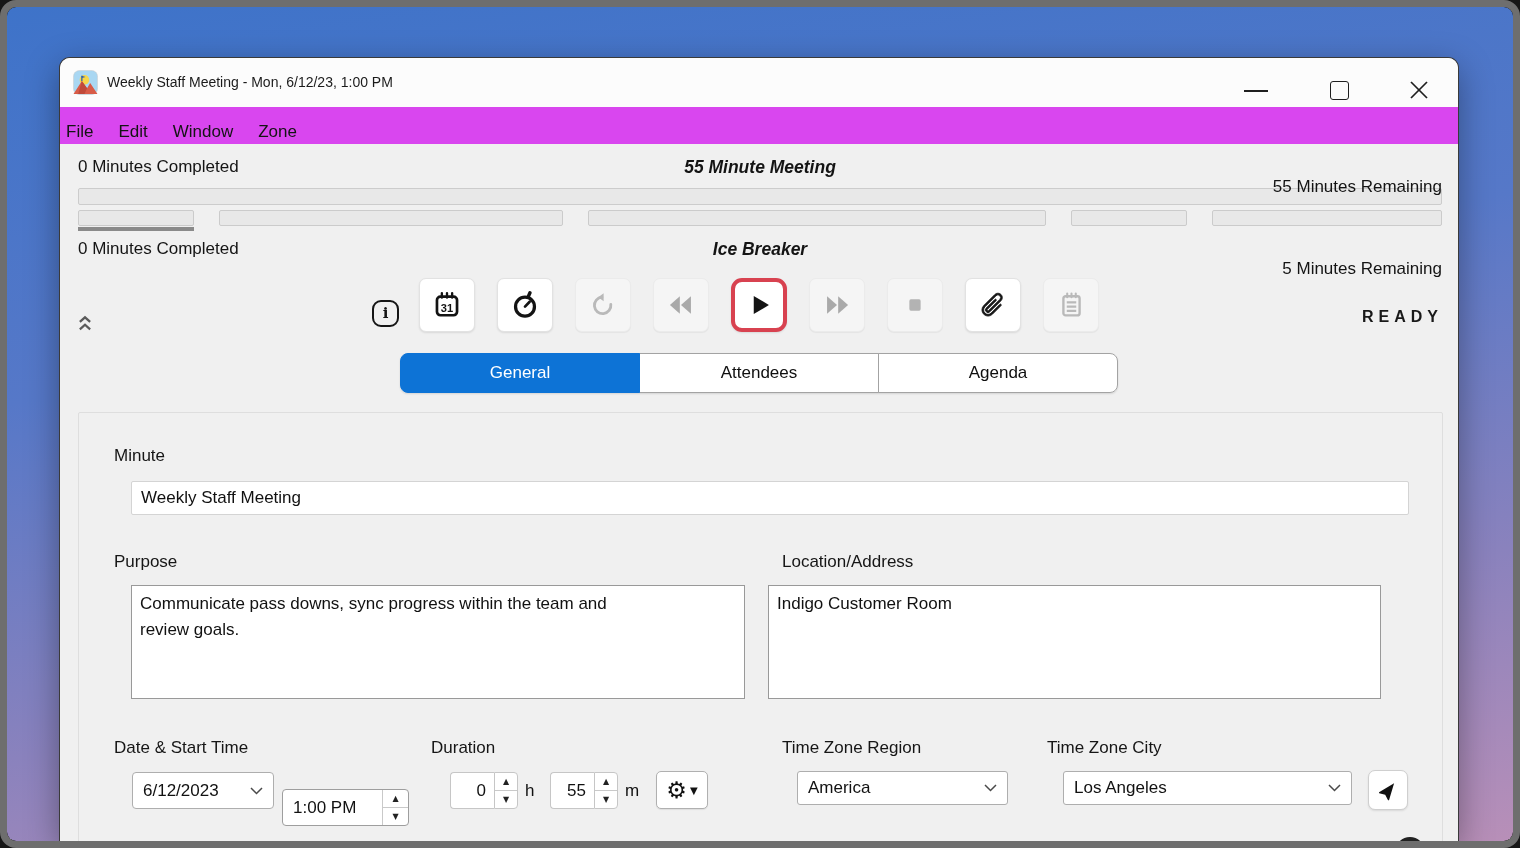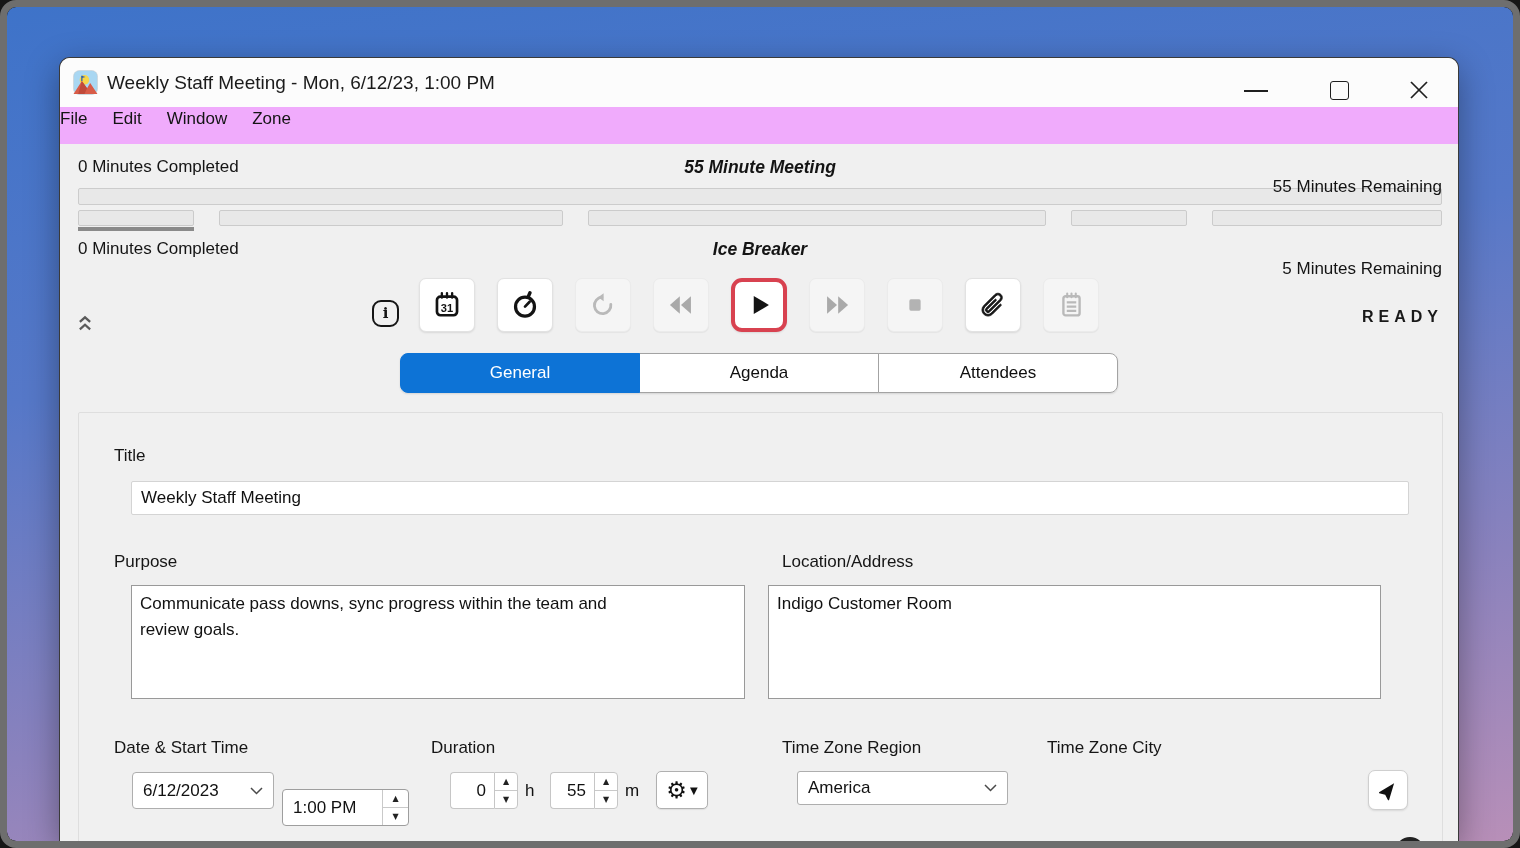--- a/index.html
+++ b/index.html
@@ -11,30 +11,30 @@
              background:linear-gradient(172deg,#3e73c9 0%,#5678c8 38%,#8a82bd 72%,#b88fb8 100%); }
 
   .window { position:absolute; left:53px; top:51px; width:1398px; bottom:0;
             background:#f0f0f0; border-radius:10px 10px 0 0;
             box-shadow:0 0 0 1px #3a3a3a, 0 10px 34px rgba(0,0,0,.38); overflow:hidden; }
 
   
   .titlebar { position:absolute; left:0; top:0; right:0; height:49px; background:#fcfcfc; }
   .app-icon { position:absolute; left:13px; top:12px; width:25px; height:25px; }
   .win-title { position:absolute; left:47px; top:0; height:49px; line-height:49px;
-               font-size:19px; color:#1b1b1b; }
+               font-size:14px; color:#1b1b1b; }
   .cap-min { position:absolute; left:1184px; top:32px; width:24px; height:2px; background:#1f1f1f; }
   .cap-max { position:absolute; left:1270px; top:23px; width:19px; height:19px;
              border:1.8px solid #1f1f1f; border-radius:3px; }
   .cap-close { position:absolute; left:1348px; top:21px; }
   .caption-hit { cursor:default; }
 
   
-  .menubar { position:absolute; left:0; top:49px; right:0; height:37px; background:#f0abfc;
-             display:flex; align-items:flex-start; padding-left:0; gap:25px; }
+  .menubar { position:absolute; left:0; top:49px; right:0; height:37px; background:#d946ef;
+             display:flex; align-items:flex-end; padding-left:6px; gap:25px; }
   .menu-item { font-size:17px; color:#141414; padding:2px 0; }
 
   
   .plabels { position:absolute; left:18px; right:16px; display:flex; align-items:baseline;
              font-size:17px; color:#141414;flex-direction:column; }
   .plabels .mid { position:absolute; left:0; right:0; text-align:center; font-weight:700; font-size:17.5px;font-style:italic; }
   .plabels .left { z-index:1; }
   .plabels .right { margin-left:auto; z-index:1; }
   .row1 { top:99px; }
   .row2 { top:181px; }
@@ -242,28 +242,28 @@
           <line x1="7.8" y1="16.8" x2="16.2" y2="16.8" stroke="#b9b9b9" stroke-width="2"></line>
         </svg>
       </div>
     </div>
 
     <div class="ready">READY</div>
 
     <div class="tabs">
       <div class="tabs-wrap">
         <div class="tab selected">General</div>
+        <div class="tab">Attendees</div>
         <div class="tab">Agenda</div>
-        <div class="tab">Attendees</div>
       </div>
     </div>
 
     <div class="panel">
 
-      <div class="flabel" style="left:35px; top:33px;">Title</div>
+      <div class="flabel" style="left:35px; top:33px;">Minute</div>
       <input class="text-input" style="left: 52px; top: 68px; width: 1278px;" value="Weekly Staff Meeting">
 
       <div class="flabel" style="left:35px; top:139px;">Purpose</div>
       <div class="textarea" style="left:52px; top:172px; width:614px; height:114px;">
         <div>Communicate pass downs, sync progress within the team and</div>
         <div>review goals.</div>
       </div>
 
       <div class="flabel" style="left:703px; top:139px;">Location/Address</div>
       <div class="textarea" style="left:689px; top:172px; width:613px; height:114px;">
@@ -318,20 +318,28 @@
       <div class="select" style="left:718px; top:358px; width:211px; height:34px; border-radius:3px;">
         <span>America</span>
         <span class="chev">
           <svg width="13" height="8" viewBox="0 0 13 8">
                 <polyline points="1,1 6.5,6.5 12,1" fill="none" stroke="#4a4a4a" stroke-width="1.5"></polyline>
               </svg>
         </span>
       </div>
 
       <div class="flabel" style="left:968px; top:325px;">Time Zone City</div>
+      <div class="select" style="left:984px; top:358px; width:289px; height:34px; border-radius:3px;">
+        <span>Los Angeles</span>
+        <span class="chev">
+          <svg width="13" height="8" viewBox="0 0 13 8">
+                <polyline points="1,1 6.5,6.5 12,1" fill="none" stroke="#4a4a4a" stroke-width="1.5"></polyline>
+              </svg>
+        </span>
+      </div>
 
       <div class="nav-btn" style="left:1289px; top:357px;">
         <svg width="23" height="23" viewBox="0 0 24 24">
           <path d="M12 2.5 L5.4 19.6 L6.1 20.3 L12 17.6 L17.9 20.3 L18.6 19.6 Z" fill="#111" transform="rotate(38 12 12)"></path>
         </svg>
       </div>
 
     </div>
 
     <div class="bottom-arc"></div>

